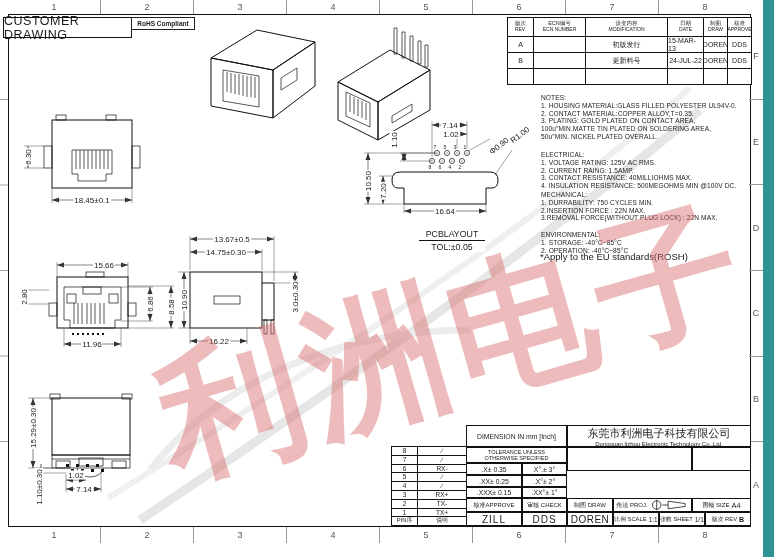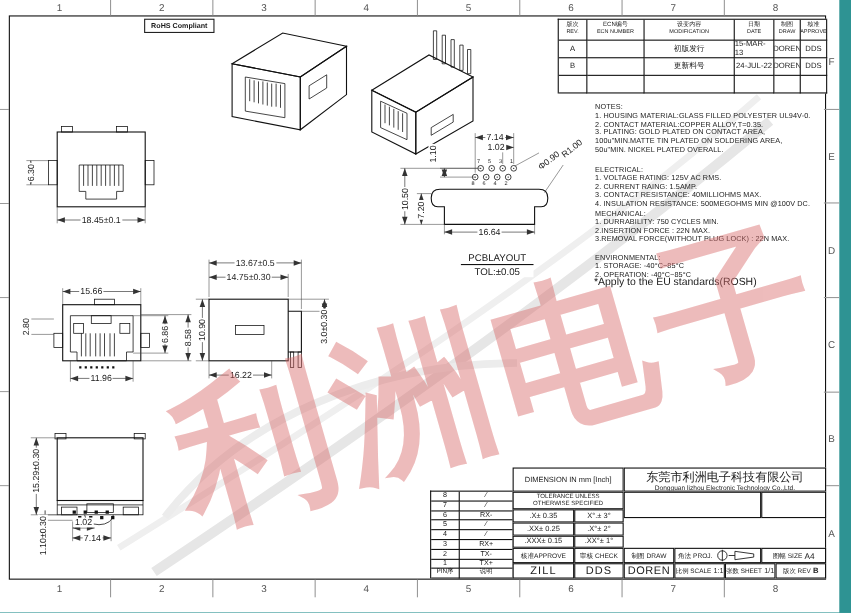--- a/index.html
+++ b/index.html
@@ -80,20 +80,21 @@
   </div>
   <div class="ruler ruler-right">
     <div class="cell">F</div>
     <div class="cell">E</div>
     <div class="cell">D</div>
     <div class="cell">C</div>
     <div class="cell">B</div>
     <div class="cell">A</div>
   </div>
 
+  <div class="box-cd">CUSTOMER DRAWING</div>
   <div class="box-rohs">RoHS Compliant</div>
 
   <div class="rev">
     <div class="c h">
         <span class="zh">版次</span>
         <span class="en">REV.</span>
       </div>
     <div class="c h">
         <span class="zh">ECN编号</span>
         <span class="en">ECN NUMBER</span>
@@ -269,21 +270,21 @@
       <path class="xl" d="M434,153 H364 M404,204 H364 M392,176 H379"></path>
       <line class="dl" x1="368" y1="153" x2="368" y2="204"></line>
       <line class="dl" x1="383" y1="176" x2="383" y2="204"></line>
       <path class="xl" d="M404,204 V213 M486,204 V213"></path>
       <line class="dl" x1="404" y1="211" x2="486" y2="211"></line>
     </g>
   </svg>
 
   <div class="dim v" style="left:28px;top:157px">6.30</div>
   <div class="dim" style="left:92px;top:200px">18.45±0.1</div>
-  <div class="dim" style="left:83px;top:265px">15.66</div>
+  <div class="dim" style="left:104px;top:265px">15.66</div>
   <div class="dim v" style="left:24px;top:297px">2.80</div>
   <div class="dim v" style="left:150px;top:304px">6.86</div>
   <div class="dim v" style="left:171px;top:307px">8.58</div>
   <div class="dim" style="left:92px;top:344px">11.96</div>
   <div class="dim" style="left:232px;top:239px">13.67±0.5</div>
   <div class="dim" style="left:226px;top:252px">14.75±0.30</div>
   <div class="dim v" style="left:184px;top:300px">10.90</div>
   <div class="dim v" style="left:295px;top:297px">3.0±0.30</div>
   <div class="dim" style="left:219px;top:341px">16.22</div>
   <div class="dim v" style="left:33px;top:428px">15.29±0.30</div>

